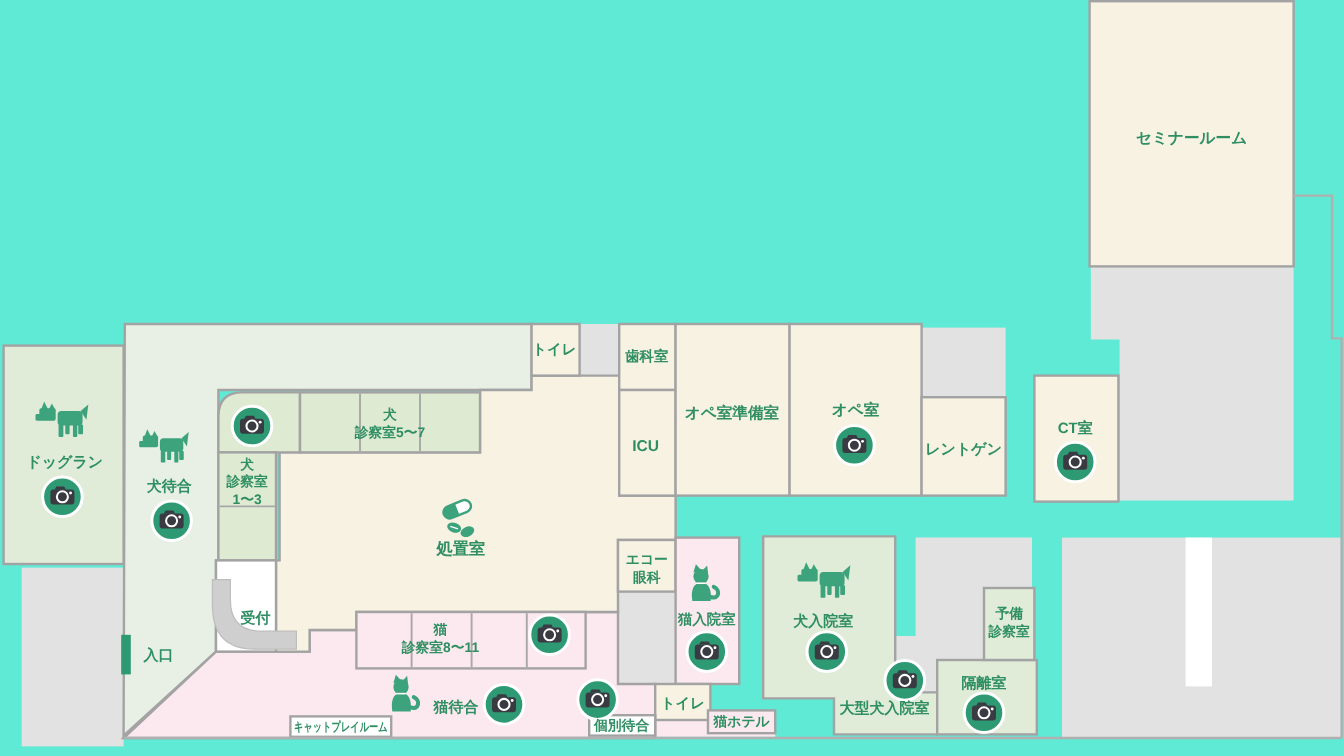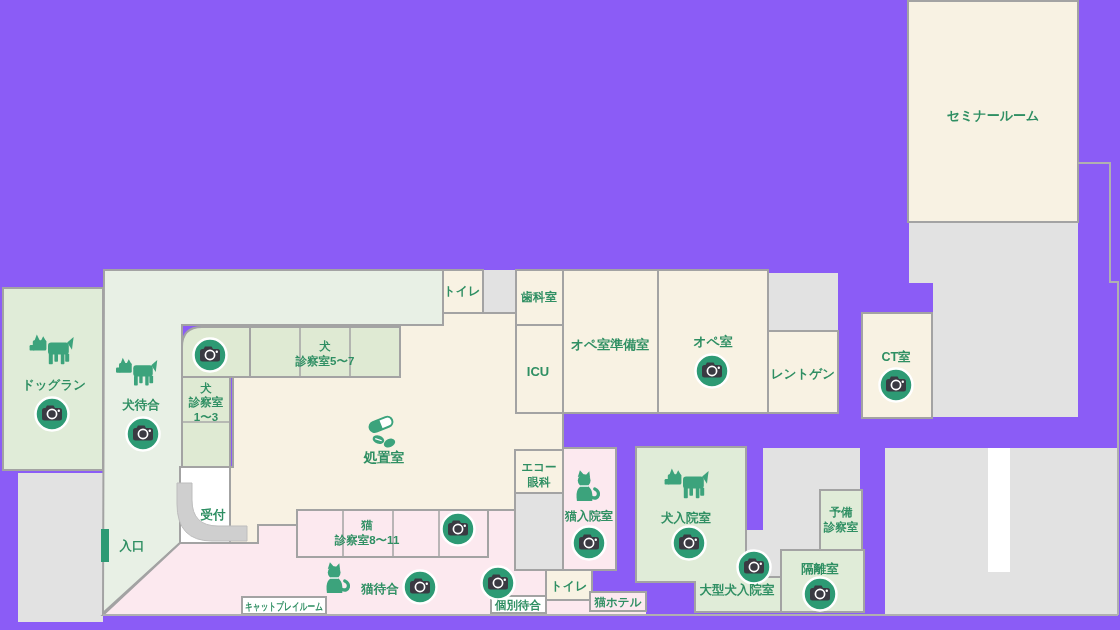--- a/index.html
+++ b/index.html
@@ -1,16 +1,16 @@
 <!DOCTYPE html>
 <html><head>
 <meta charset="utf-8">
 <style>
   html,body{margin:0;padding:0;background:#ffffff;}
-  #stage{position:relative;width:1120px;height:630px;background:#8b5cf6;overflow:hidden;}
+  #stage{position:relative;width:1120px;height:630px;background:#5eead4;overflow:hidden;}
   svg{display:block;font-family:"Liberation Sans",sans-serif;}
   
   .w{stroke:#a3a3a3;stroke-width:2;}
   .thin{stroke:#b0b0b0;stroke-width:2;fill:none;}
   .div{stroke:#a8a8a8;stroke-width:1.6;}
   
   .beige{fill:#f8f2e3;}
   .zgreen{fill:#e8f0e5;}
   .rgreen{fill:#e0ecd8;}
   .cgreen{fill:#dfead3;}

